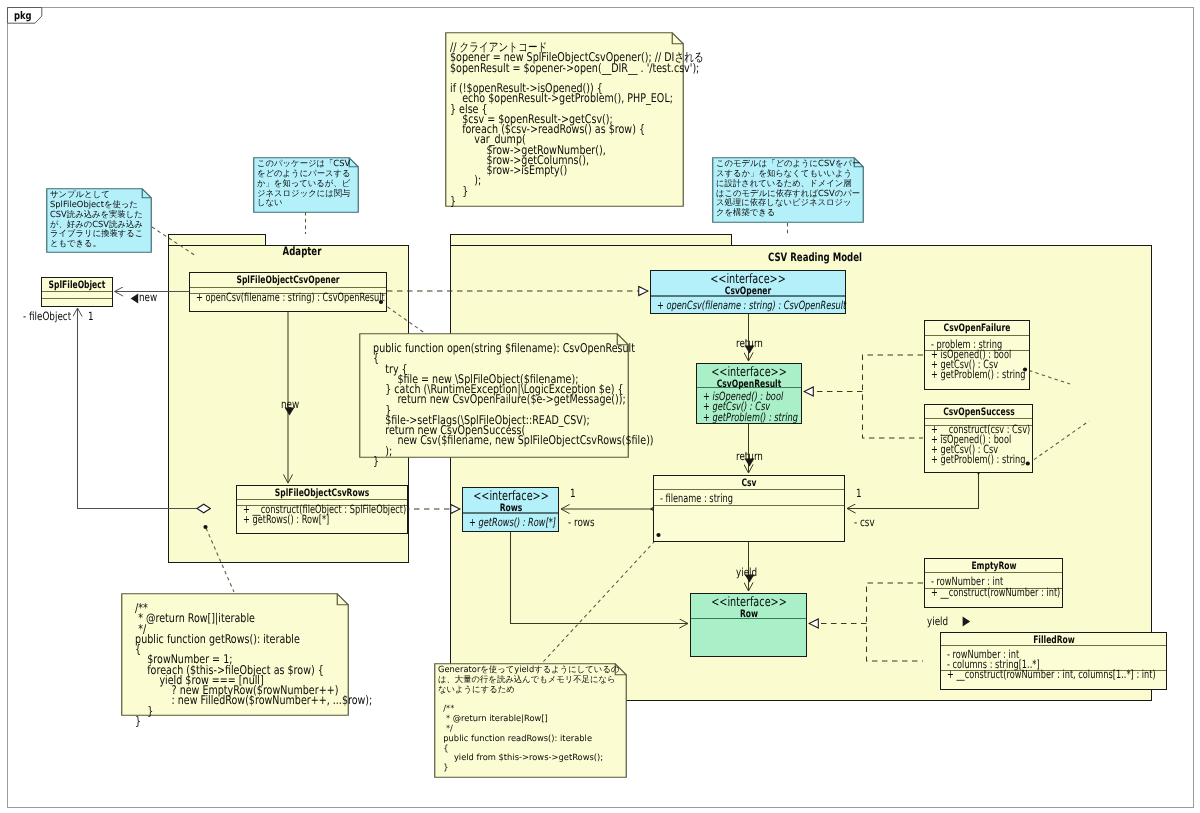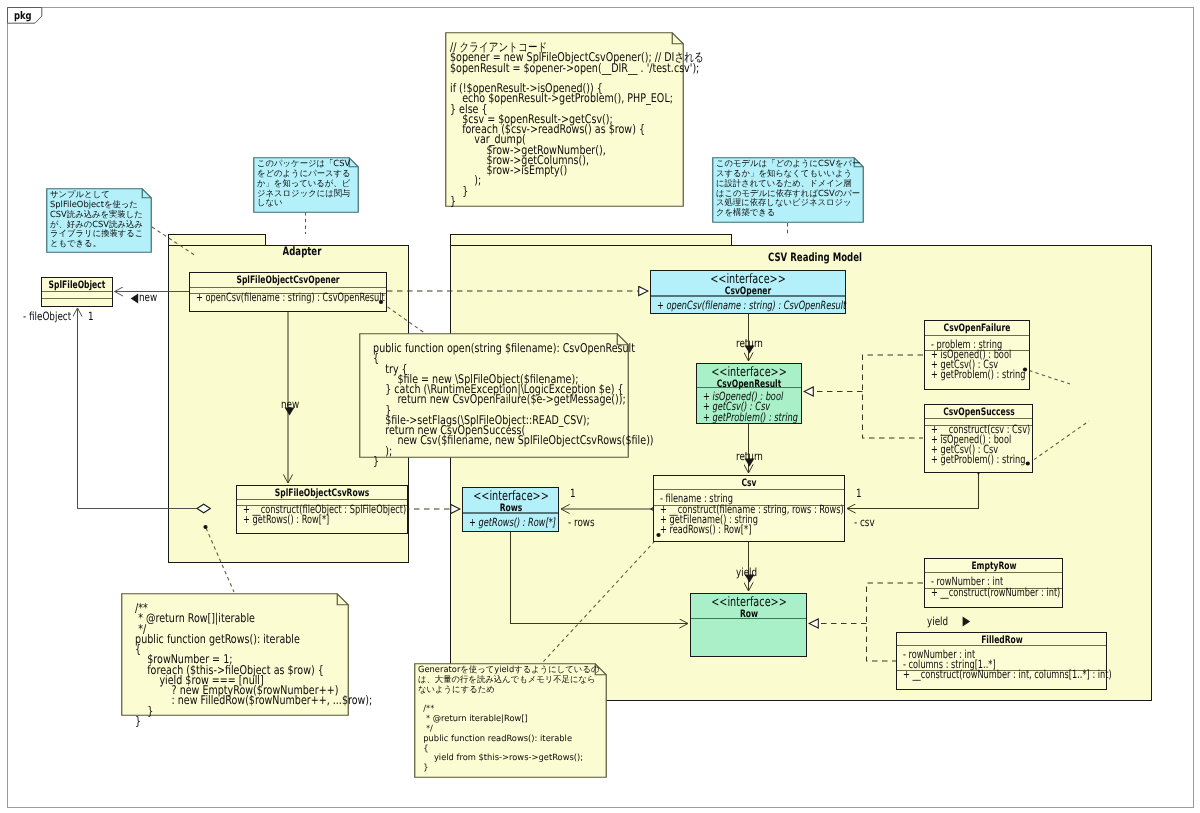--- a/index.html
+++ b/index.html
@@ -194,25 +194,20 @@
 <div class="hdr" data-name="class-header" style="height:13px;">
 <div class="cname single" data-name="class-name">
           <span class="cdc">Csv</span>
         </div>
 </div>
 <div class="sep" data-name="compartment-separator"></div>
 <div class="compart" data-name="attributes-compartment" style="height:15px;">
 <div data-name="attribute"><span class="cd">- filename : string</span></div>
 </div>
 <div class="sep" data-name="compartment-separator"></div>
-<div class="compart" data-name="methods-compartment" style="height:34px;">
-<div data-name="method"><span class="cd">+ __construct(filename : string, rows : Rows)</span></div>
-<div data-name="method"><span class="cd">+ getFilename() : string</span></div>
-<div data-name="method"><span class="cd">+ readRows() : Row[*]</span></div>
-</div>
 </div>
 <div class="cls iface blue" data-name="class-Rows" style="left:462px;top:487px;width:97px;height:45px;">
 <div class="hdr" data-name="class-header" style="height:24px;">
 <div class="stereo" data-name="class-stereotype">
           <span class="cdc">&lt;&lt;interface&gt;&gt;</span>
         </div>
 <div class="cname" data-name="class-name">
           <span class="cdc">Rows</span>
         </div>
 </div>
@@ -240,21 +235,21 @@
 </div>
 <div class="sep" data-name="compartment-separator"></div>
 <div class="compart" data-name="attributes-compartment" style="height:15px;">
 <div data-name="attribute"><span class="cd">- rowNumber : int</span></div>
 </div>
 <div class="sep" data-name="compartment-separator"></div>
 <div class="compart" data-name="methods-compartment" style="height:17px;">
 <div data-name="method"><span class="cd">+ __construct(rowNumber : int)</span></div>
 </div>
 </div>
-<div class="cls" data-name="class-FilledRow" style="left:896px;top:632px;width:211px;height:58px;">
+<div class="cls" data-name="class-FilledRow" style="left:940px;top:632px;width:227px;height:58px;">
 <div class="hdr" data-name="class-header" style="height:12px;">
 <div class="cname single" data-name="class-name">
           <span class="cdc">FilledRow</span>
         </div>
 </div>
 <div class="sep" data-name="compartment-separator"></div>
 <div class="compart" data-name="attributes-compartment" style="height:24px;">
 <div data-name="attribute"><span class="cd">- rowNumber : int</span></div>
 <div data-name="attribute"><span class="cd">- columns : string[1..*]</span></div>
 </div>
@@ -361,21 +356,21 @@
 <div data-name="note-line"><span class="cd">   {</span></div>
 <div data-name="note-line"><span class="cd">       $rowNumber = 1;</span></div>
 <div data-name="note-line"><span class="cd">       foreach ($this-&gt;fileObject as $row) {</span></div>
 <div data-name="note-line"><span class="cd">           yield $row === [null]</span></div>
 <div data-name="note-line"><span class="cd">               ? new EmptyRow($rowNumber++)</span></div>
 <div data-name="note-line"><span class="cd">               : new FilledRow($rowNumber++, ...$row);</span></div>
 <div data-name="note-line"><span class="cd">       }</span></div>
 <div data-name="note-line"><span class="cd">   }</span></div>
 </div>
 </div>
-<div class="note jp" data-name="note-readrows-impl" style="left:414px;top:663px;width:193px;height:115px;">
+<div class="note jp" data-name="note-readrows-impl" style="left:434px;top:663px;width:193px;height:115px;">
 <svg class="shape" data-name="note-shape" viewBox="0 0 193 115" width="193" height="115">
         <path d="M0.75,0.75 L181.25,0.75 L192.25,11.75 L192.25,114.25 L0.75,114.25 Z" fill="#fcfcd2" stroke="#58583a" stroke-width="1.2" stroke-linejoin="miter"></path>
         <path d="M181.25,0.75 L181.25,11.75 L192.25,11.75" fill="none" stroke="#58583a" stroke-width="1.2"></path>
       </svg>
 <div class="txt" data-name="note-text">
 <div data-name="note-line"><span class="cd">Generatorを使ってyieldするようにしているの</span></div>
 <div data-name="note-line"><span class="cd">は、大量の行を読み込んでもメモリ不足になら</span></div>
 <div data-name="note-line"><span class="cd">ないようにするため</span></div>
 <div data-name="note-line"><span class="cd"></span></div>
 <div data-name="note-line"><span class="cd">  /**</span></div>

